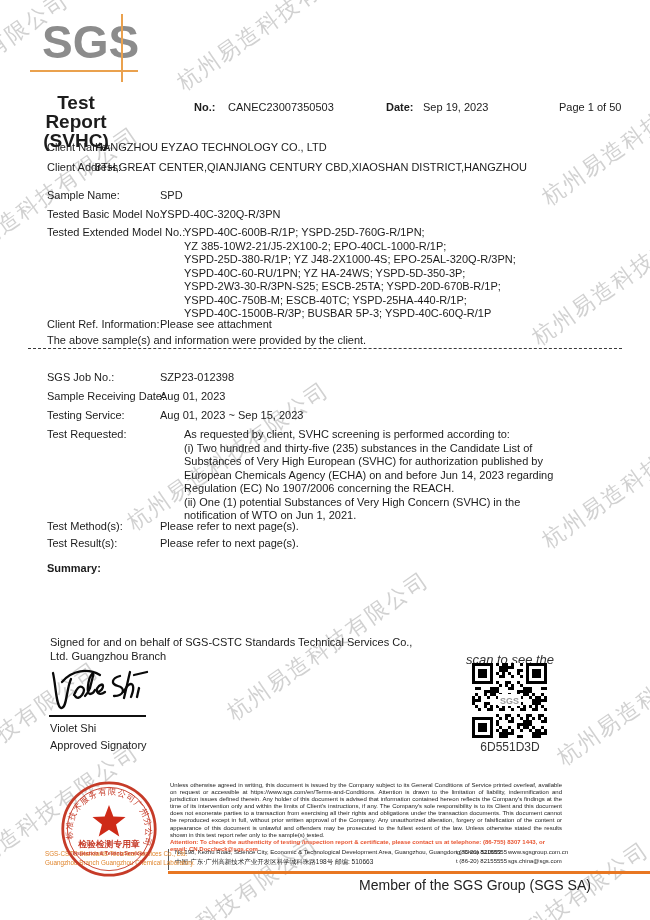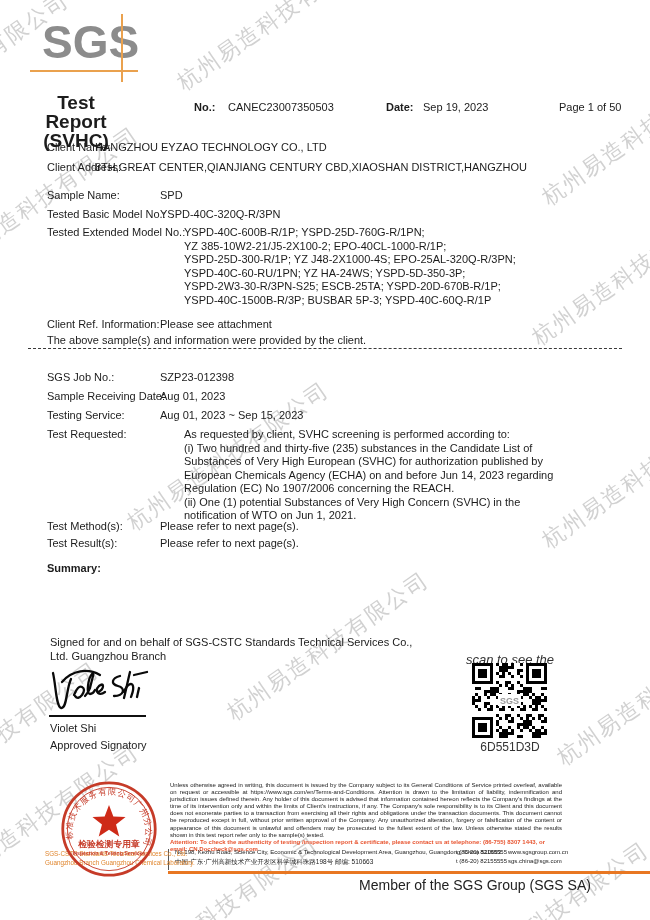--- a/index.html
+++ b/index.html
@@ -103,23 +103,24 @@
   <div class="row" style="top:208px">
     <span class="lbl">Tested Basic Model No.:</span>
     <span class="val" style="left:160px">YSPD-40C-320Q-R/3PN</span>
   </div>
   <div class="row" style="top:226px">
     <span class="lbl">Tested Extended Model No.:</span>
   </div>
   <div class="mlblock" style="top:226px">
     <div>YSPD-40C-600B-R/1P; YSPD-25D-760G-R/1PN;</div>
     <div>YZ 385-10W2-21/J5-2X100-2; EPO-40CL-1000-R/1P;</div>
-    <div>YSPD-25D-300-R/1P; YZ J48-2X1000-4S; EPO-25AL-320Q-R/3PN;</div>
+    <div>YSPD-25D-380-R/1P; YZ J48-2X1000-4S; EPO-25AL-320Q-R/3PN;</div>
     <div>YSPD-40C-60-RU/1PN; YZ HA-24WS; YSPD-5D-350-3P;</div>
     <div>YSPD-2W3-30-R/3PN-S25; ESCB-25TA; YSPD-20D-670B-R/1P;</div>
+    <div>YSPD-40C-750B-M; ESCB-40TC; YSPD-25HA-440-R/1P;</div>
     <div>YSPD-40C-1500B-R/3P; BUSBAR 5P-3; YSPD-40C-60Q-R/1P</div>
   </div>
   <div class="row" style="top:318px">
     <span class="lbl">Client Ref. Information:</span>
     <span class="val" style="left:160px">Please see attachment</span>
   </div>
   <div class="note" style="top:334px">The above sample(s) and information were provided by the client.</div>
   <div class="dash"></div>
 
   <div class="row" style="top:371px">

